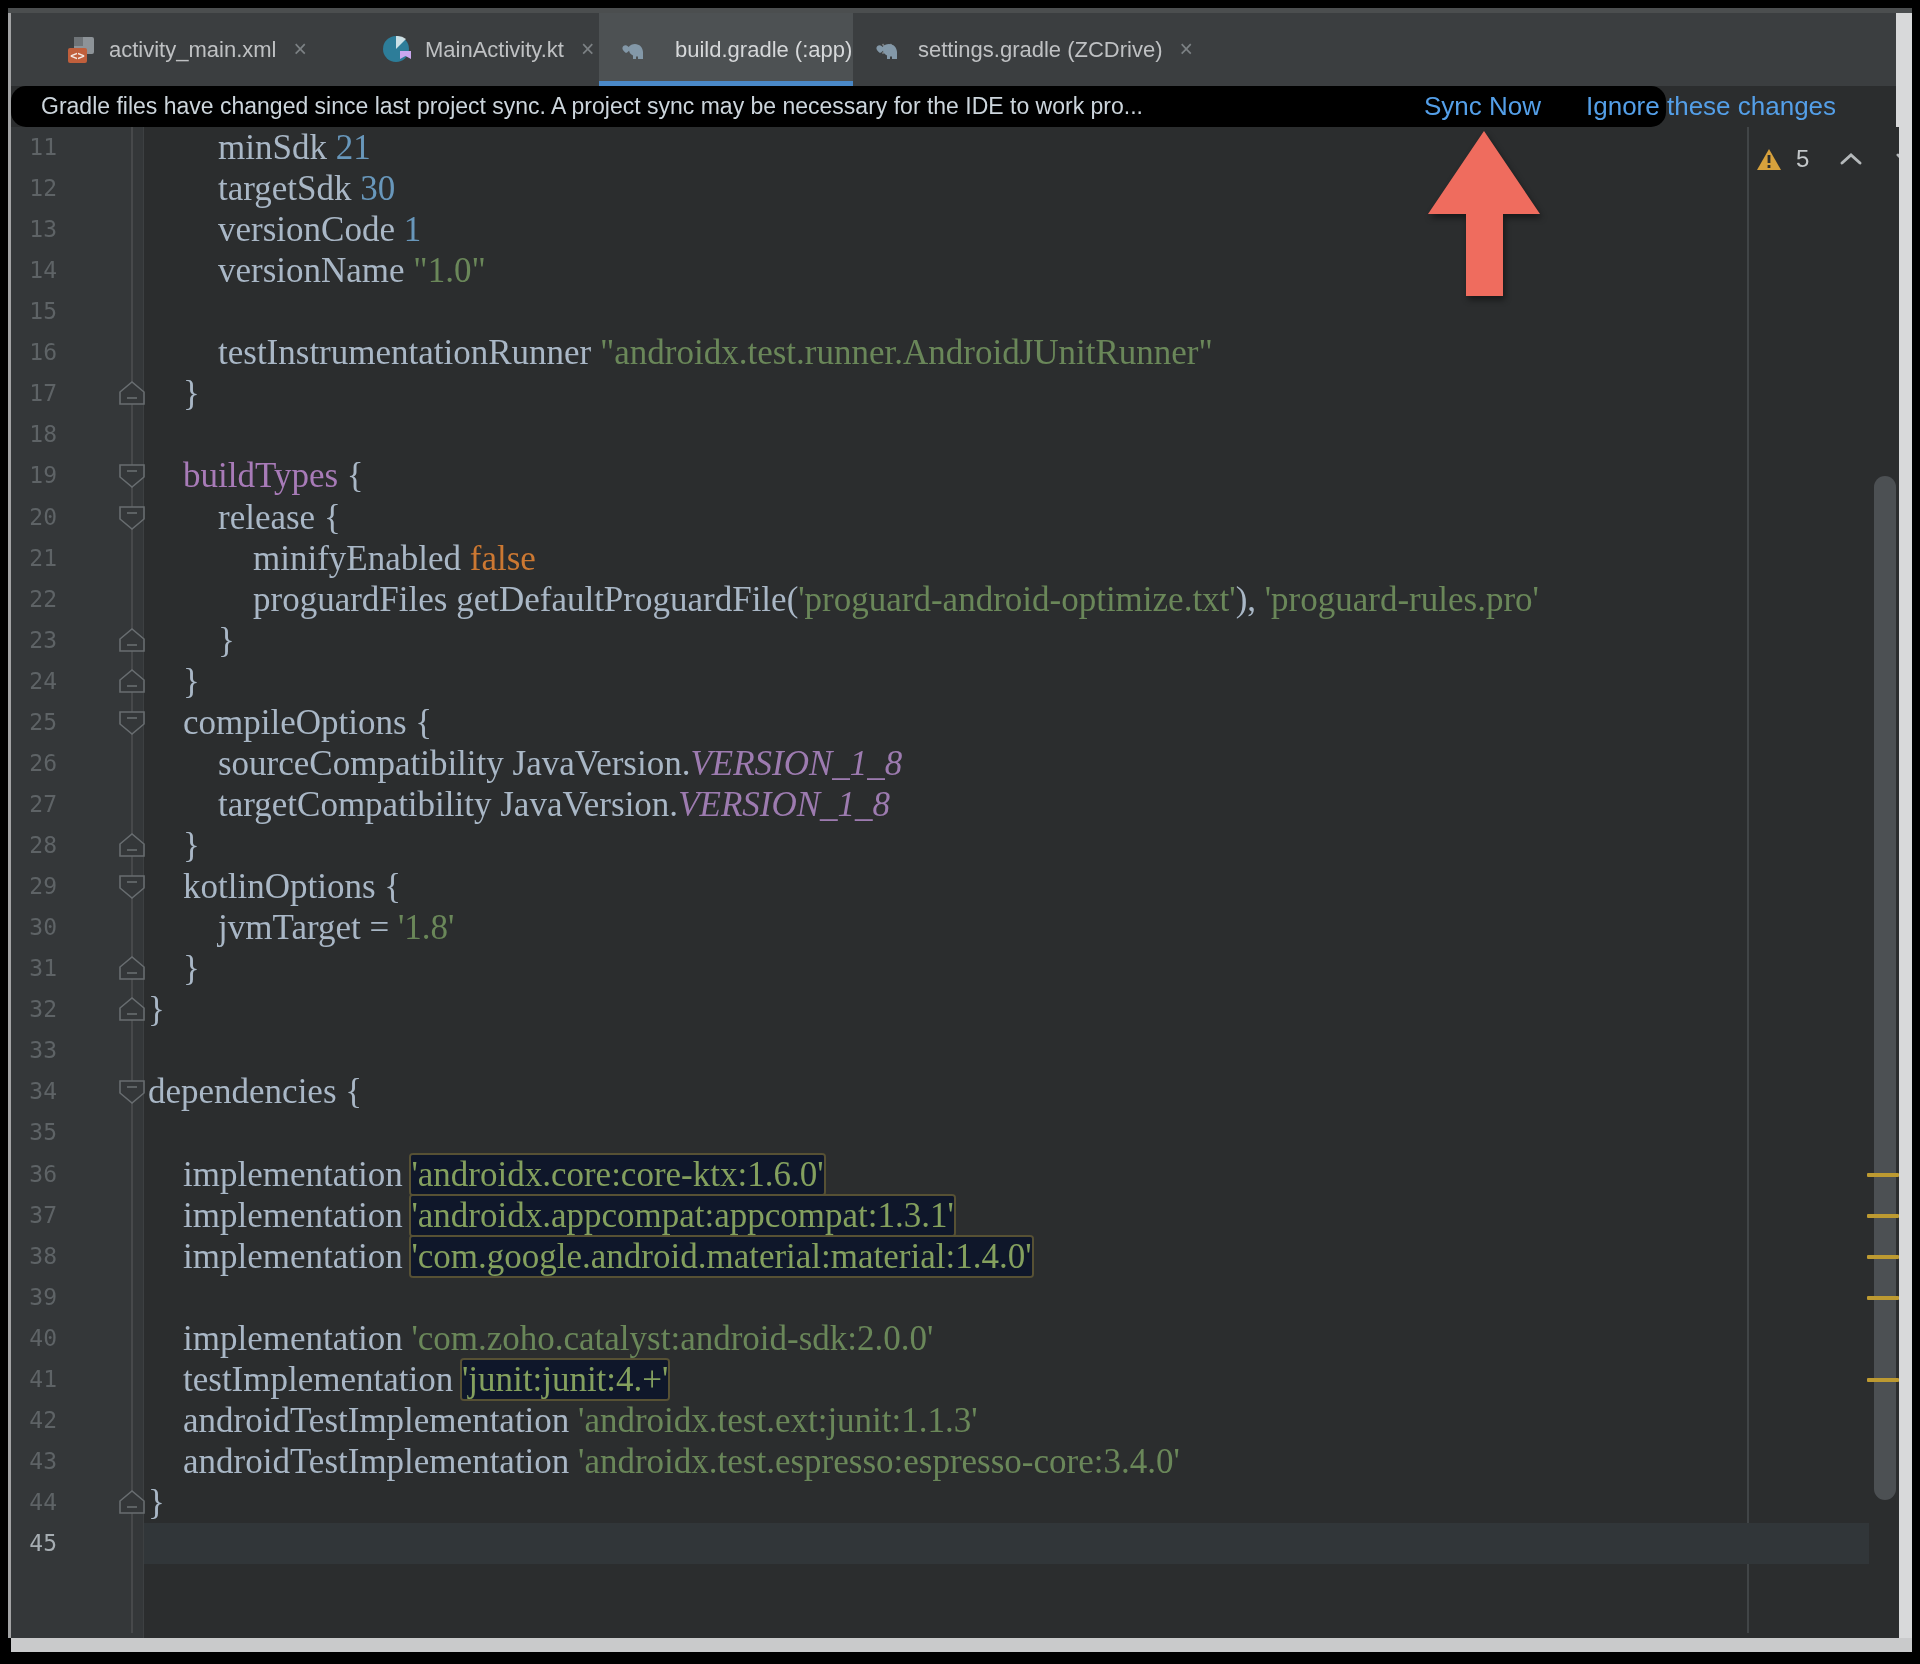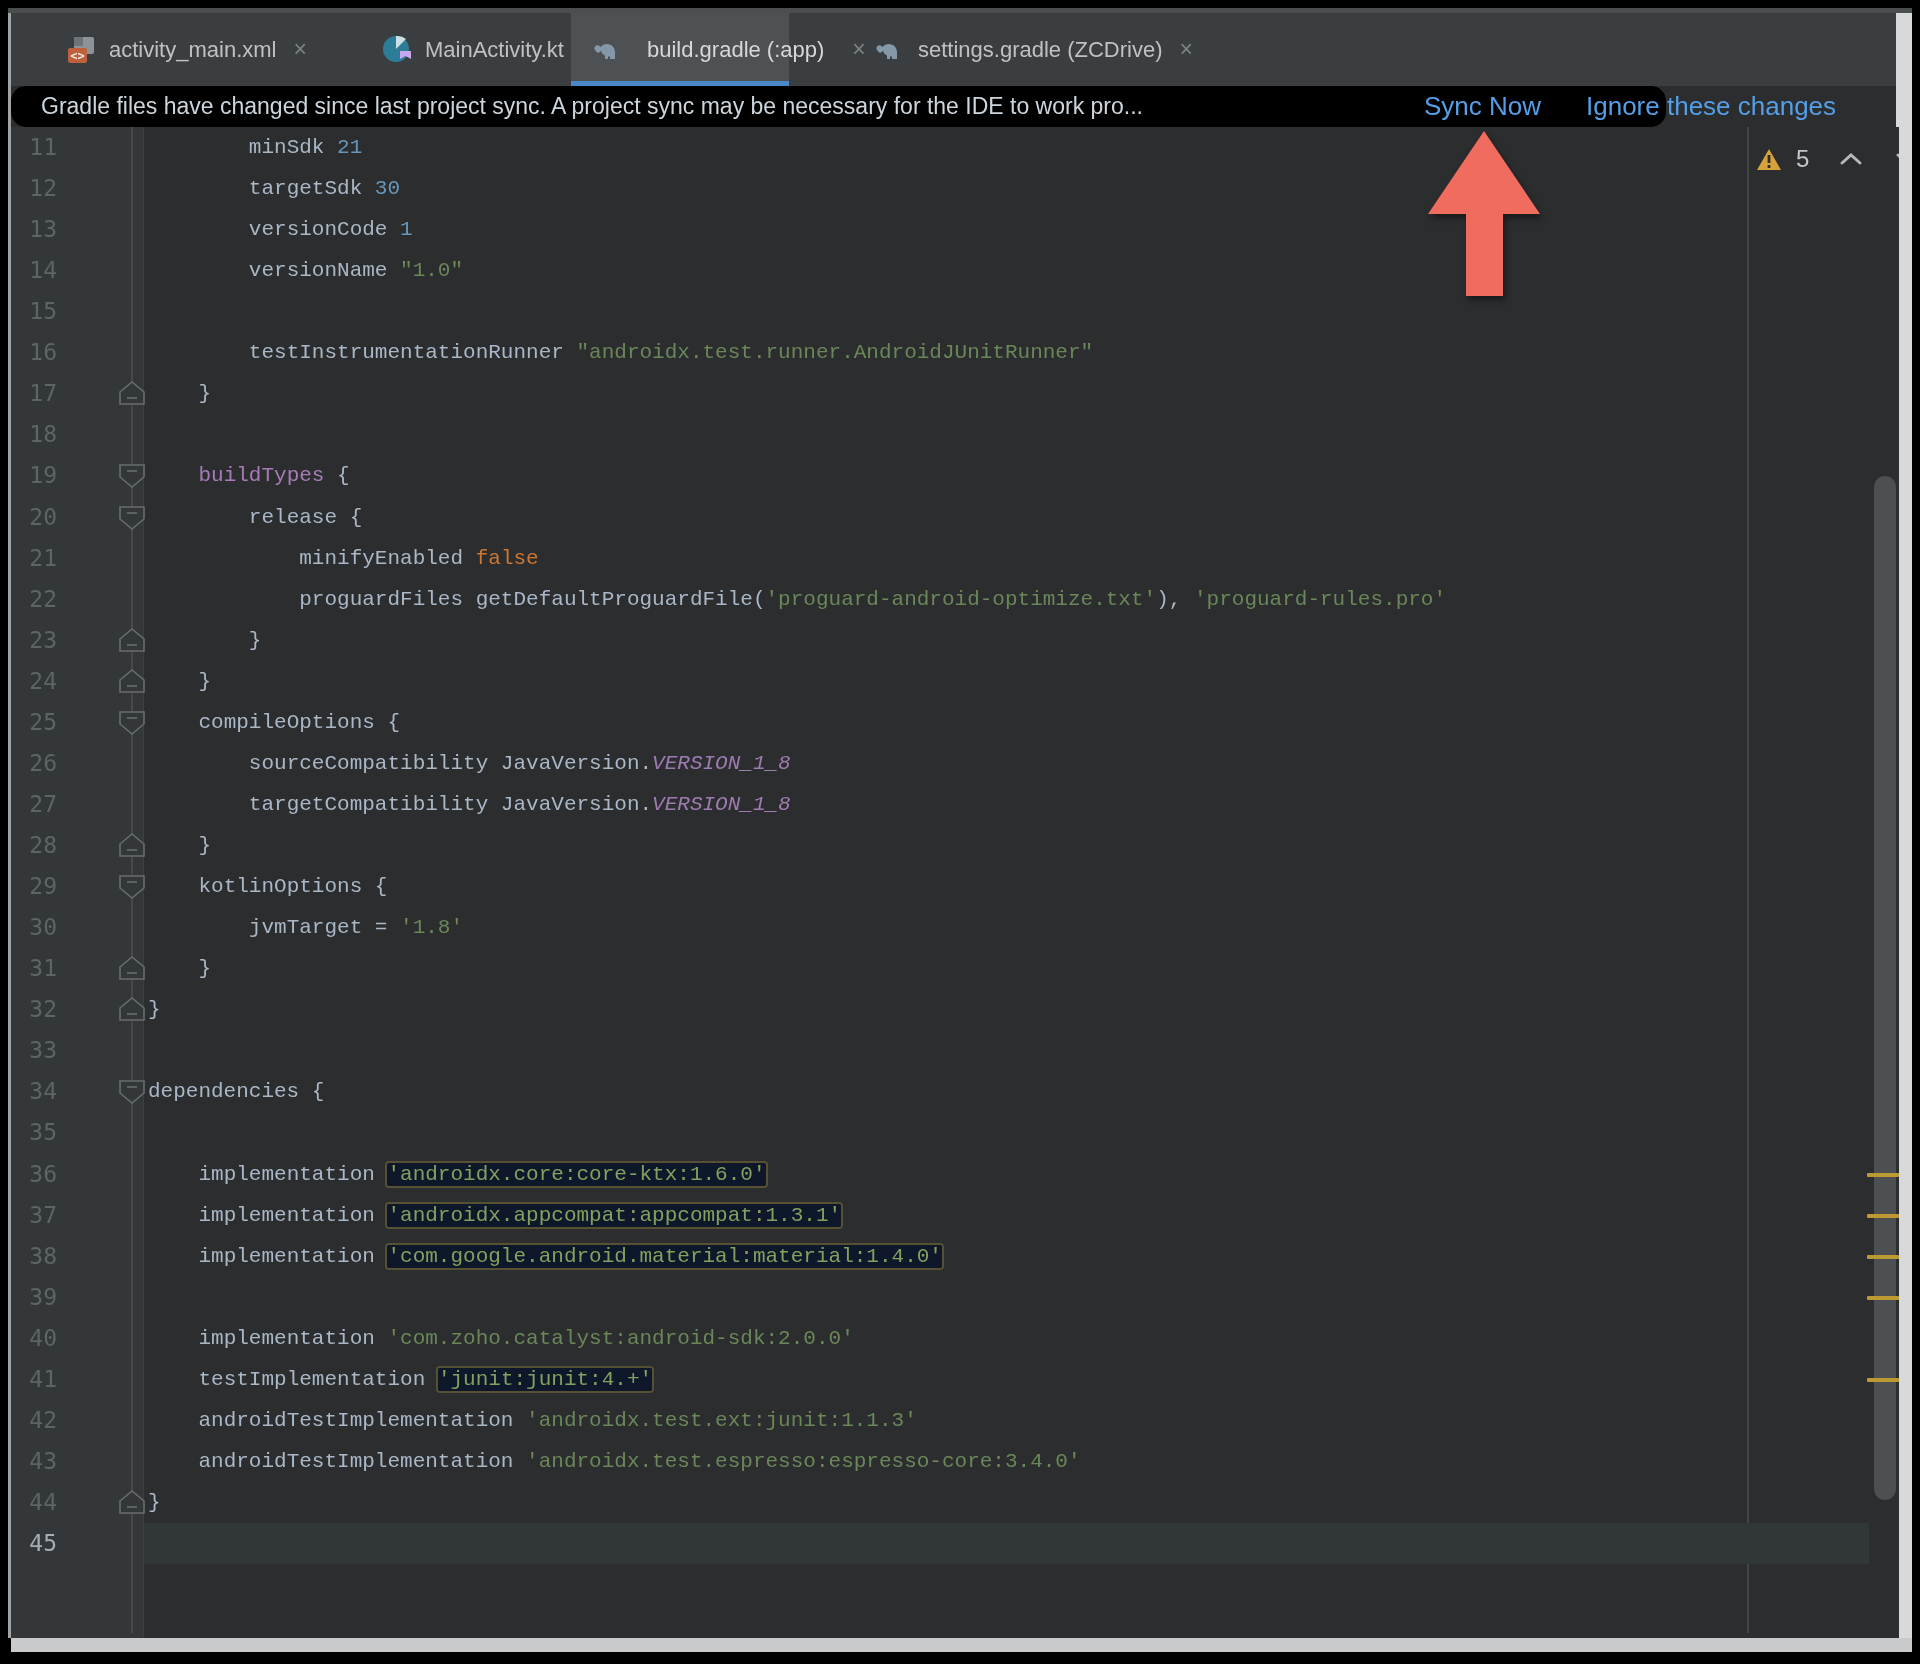--- a/index.html
+++ b/index.html
@@ -38,21 +38,21 @@
   .gutter-sep{position:absolute;left:132px;top:0;width:1px;height:100%;background:#3d4042;}
   .fold-line{position:absolute;left:120px;top:0;width:2px;height:1506px;background:#47494b;}
   .margin-line{position:absolute;left:1736px;top:0;width:2px;height:1506px;background:#414547;}
   .caret-row{position:absolute;left:133px;width:1725px;height:41px;background:#313639;}
 
   .row{position:absolute;left:0;width:1885px;height:41px;}
   .ln{position:absolute;left:0;top:0;width:46px;text-align:right;font-family:"DejaVu Sans Mono",monospace;
       font-size:23px;line-height:41px;color:#5e6366;}
   .ln.cur{color:#a6adb2;}
   .fold{position:absolute;left:104px;top:7px;width:34px;height:27px;}
-  .code{position:absolute;left:137px;top:0;font-family:Liberation Mono, monospace;font-size:21px;
+  .code{position:absolute;left:137px;top:0;font-family:Liberation Serif, serif;font-size:35px;
         line-height:41px;white-space:pre;color:#a9b7c6;}
   .tk-p{color:#a9b7c6;}
   .tk-n{color:#6897bb;}
   .tk-s{color:#6a8759;}
   .tk-k{color:#cc7832;}
   .tk-c{color:#a87bb8;}
   .tk-t{color:#9d7bb0;font-style:italic;}
   .tk-sh{color:#84a05e;background:#0f172a;border-radius:2px;box-shadow:0 0 0 2px #575134;}
 
   
@@ -90,21 +90,21 @@
       </div>
       <div class="tab" style="left:349px;width:239px;">
         <svg class="ticon" viewBox="0 0 30 30">
           <circle cx="14" cy="14" r="13" fill="#2d7d99"></circle>
           <path d="M14 14 L24 4 A13 13 0 0 0 14 1 Z" fill="#e8f2f5" opacity="0.85"></path>
           <path d="M18 16 h11 v8 l-5.5 -3 -5.5 3 z" fill="#c9a7ef"></path>
         </svg>
         <span class="label">MainActivity.kt</span>
         <span class="close">×</span>
       </div>
-      <div class="tab active" style="left:560px;width:218px;gap:24px;">
+      <div class="tab active" style="left:588px;width:254px;gap:24px;">
         <svg class="ticon" viewBox="0 0 30 30">
           <g transform="scale(-1,1) translate(-30,0)">
             <path d="M8 24 v-7 c0-4.4 3.6-8 8-8 2.6 0 4.9 1.2 6.4 3.1 l0.8-0.9 c1.2-1.3 3.2-1.4 4.4-0.2 1.3 1.2 1.3 3.2 0.1 4.4 l-1.9 2 c-0.5 0.5-1.3 0.6-1.9 0.1 l-2-1.7 c-0.4 2-1.5 3.7-3.9 4.7 V24 h-3 v-2.5 c-0.7 0.1-1.3 0.1-2 0 V24 Z" fill="#8398a8"></path>
           </g>
         </svg>
         <span class="label">build.gradle (:app)</span>
         <span class="close">×</span>
         <div class="underline"></div>
       </div>
       <div class="tab" style="left:842px;width:348px;">

